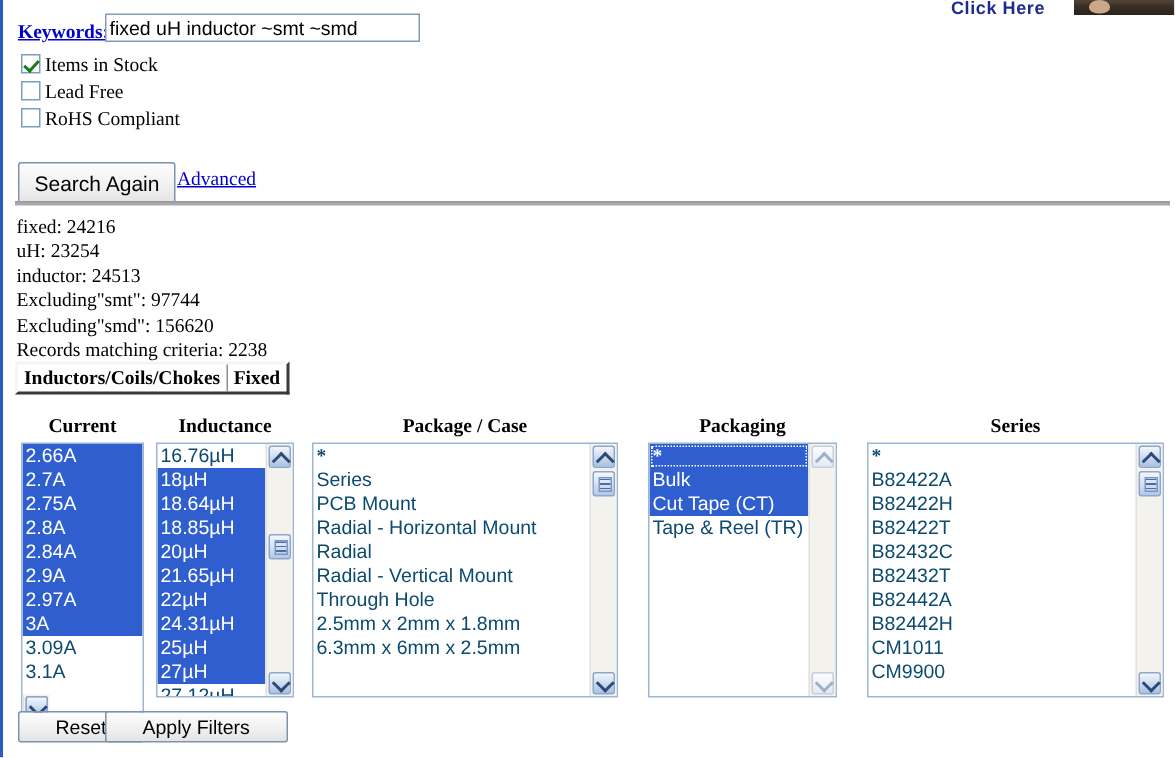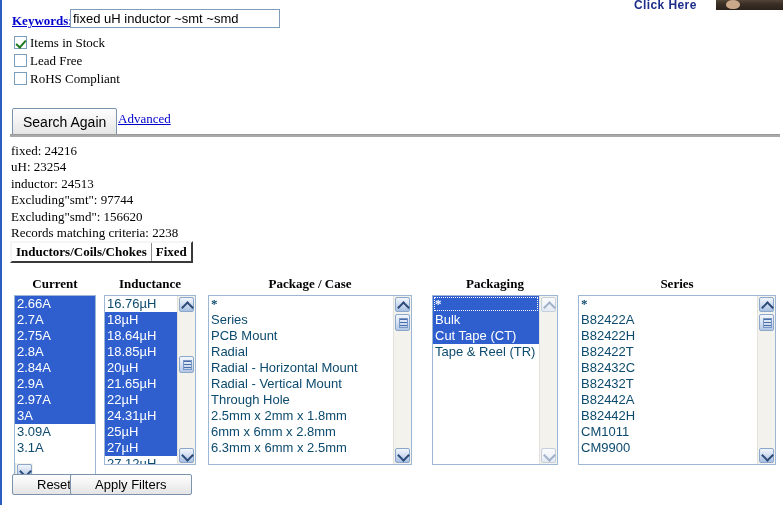--- a/index.html
+++ b/index.html
@@ -404,26 +404,25 @@
       <div class="sb-thumb" style="top:60px;"></div>
       <div class="sb-arrow down"></div>
     </div>
   </div>
 
   <div class="listbox" style="left:208px; top:295px; width:204px; height:170px;">
     <div class="lb-items">
       <div class="lb-item star">*</div>
       <div class="lb-item">Series</div>
       <div class="lb-item">PCB Mount</div>
+      <div class="lb-item">Radial - Horizontal Mount</div>
       <div class="lb-item">Radial</div>
-      <div class="lb-item">Radial - Horizontal Mount</div>
       <div class="lb-item">Radial - Vertical Mount</div>
       <div class="lb-item">Through Hole</div>
       <div class="lb-item">2.5mm x 2mm x 1.8mm</div>
-      <div class="lb-item">6mm x 6mm x 2.8mm</div>
       <div class="lb-item">6.3mm x 6mm x 2.5mm</div>
     </div>
     <div class="sb">
       <div class="sb-arrow up"></div>
       <div class="sb-thumb" style="top:18px;"></div>
       <div class="sb-arrow down"></div>
     </div>
   </div>
 
   <div class="listbox" style="left:432px; top:295px; width:126px; height:170px;">

